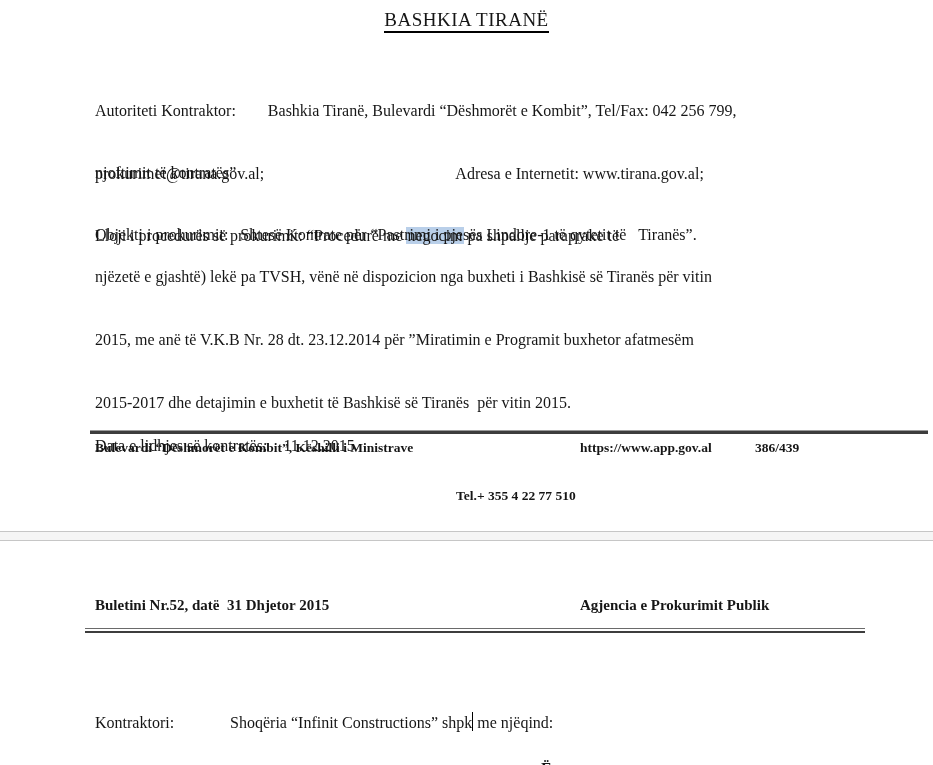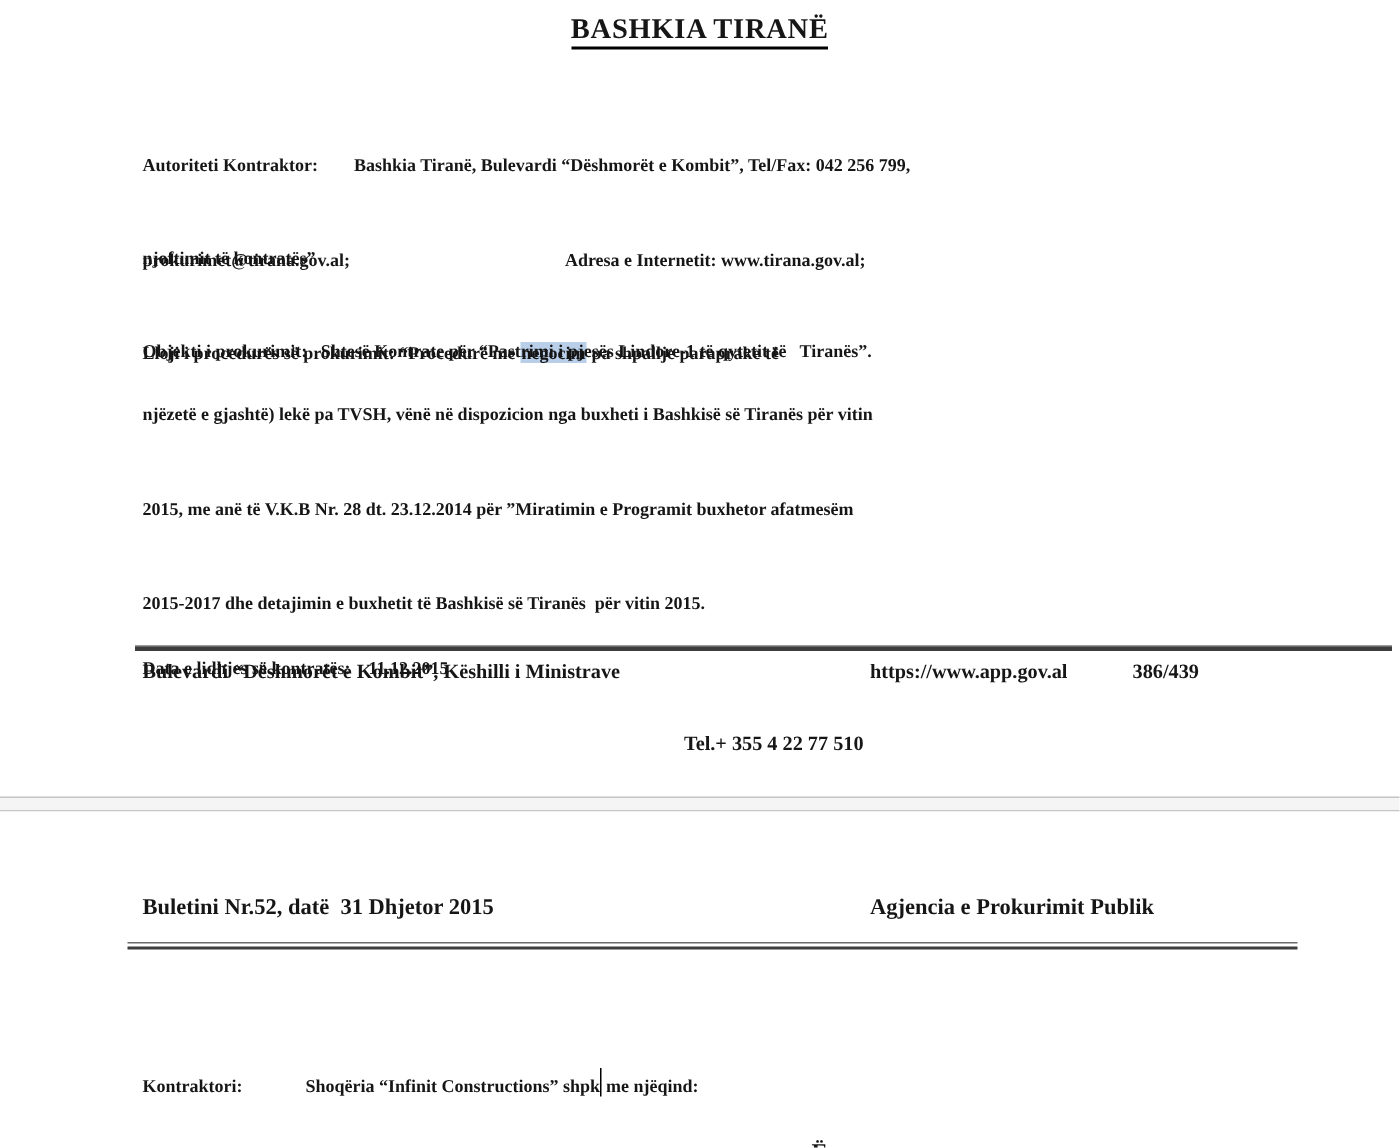--- a/index.html
+++ b/index.html
@@ -35,34 +35,33 @@
     border-bottom: 1px solid #c6c6c6;
     box-sizing: content-box;
   }
   .doc-title {
     position: absolute;
     top: 9px;
     left: 0;
     width: 100%;
     text-align: center;
     font-size: 19px;
-    font-weight: bold;
+    font-weight: normal;
     letter-spacing: 0.5px;
   }
   .doc-title span {
     border-bottom: 2px solid #000;
     padding-bottom: 1px;
   }
   .para {
     position: absolute;
     left: 95px;
     white-space: pre;
-    font-size: 12px;
+    font-size: 16px;
     line-height: 21px;
-    font-weight: bold;
   }
   #para-authority { top: 58px; }
   #para-procedure { top: 120px; }
   #para-object    { top: 182px; }
   #para-fund      { top: 224px; }
   #para-total     { top: 330px; }
   #para-date      { top: 393px; text-align: right; }
   .hl {
     background: #b9cfe9;
     padding: 0 1px;

